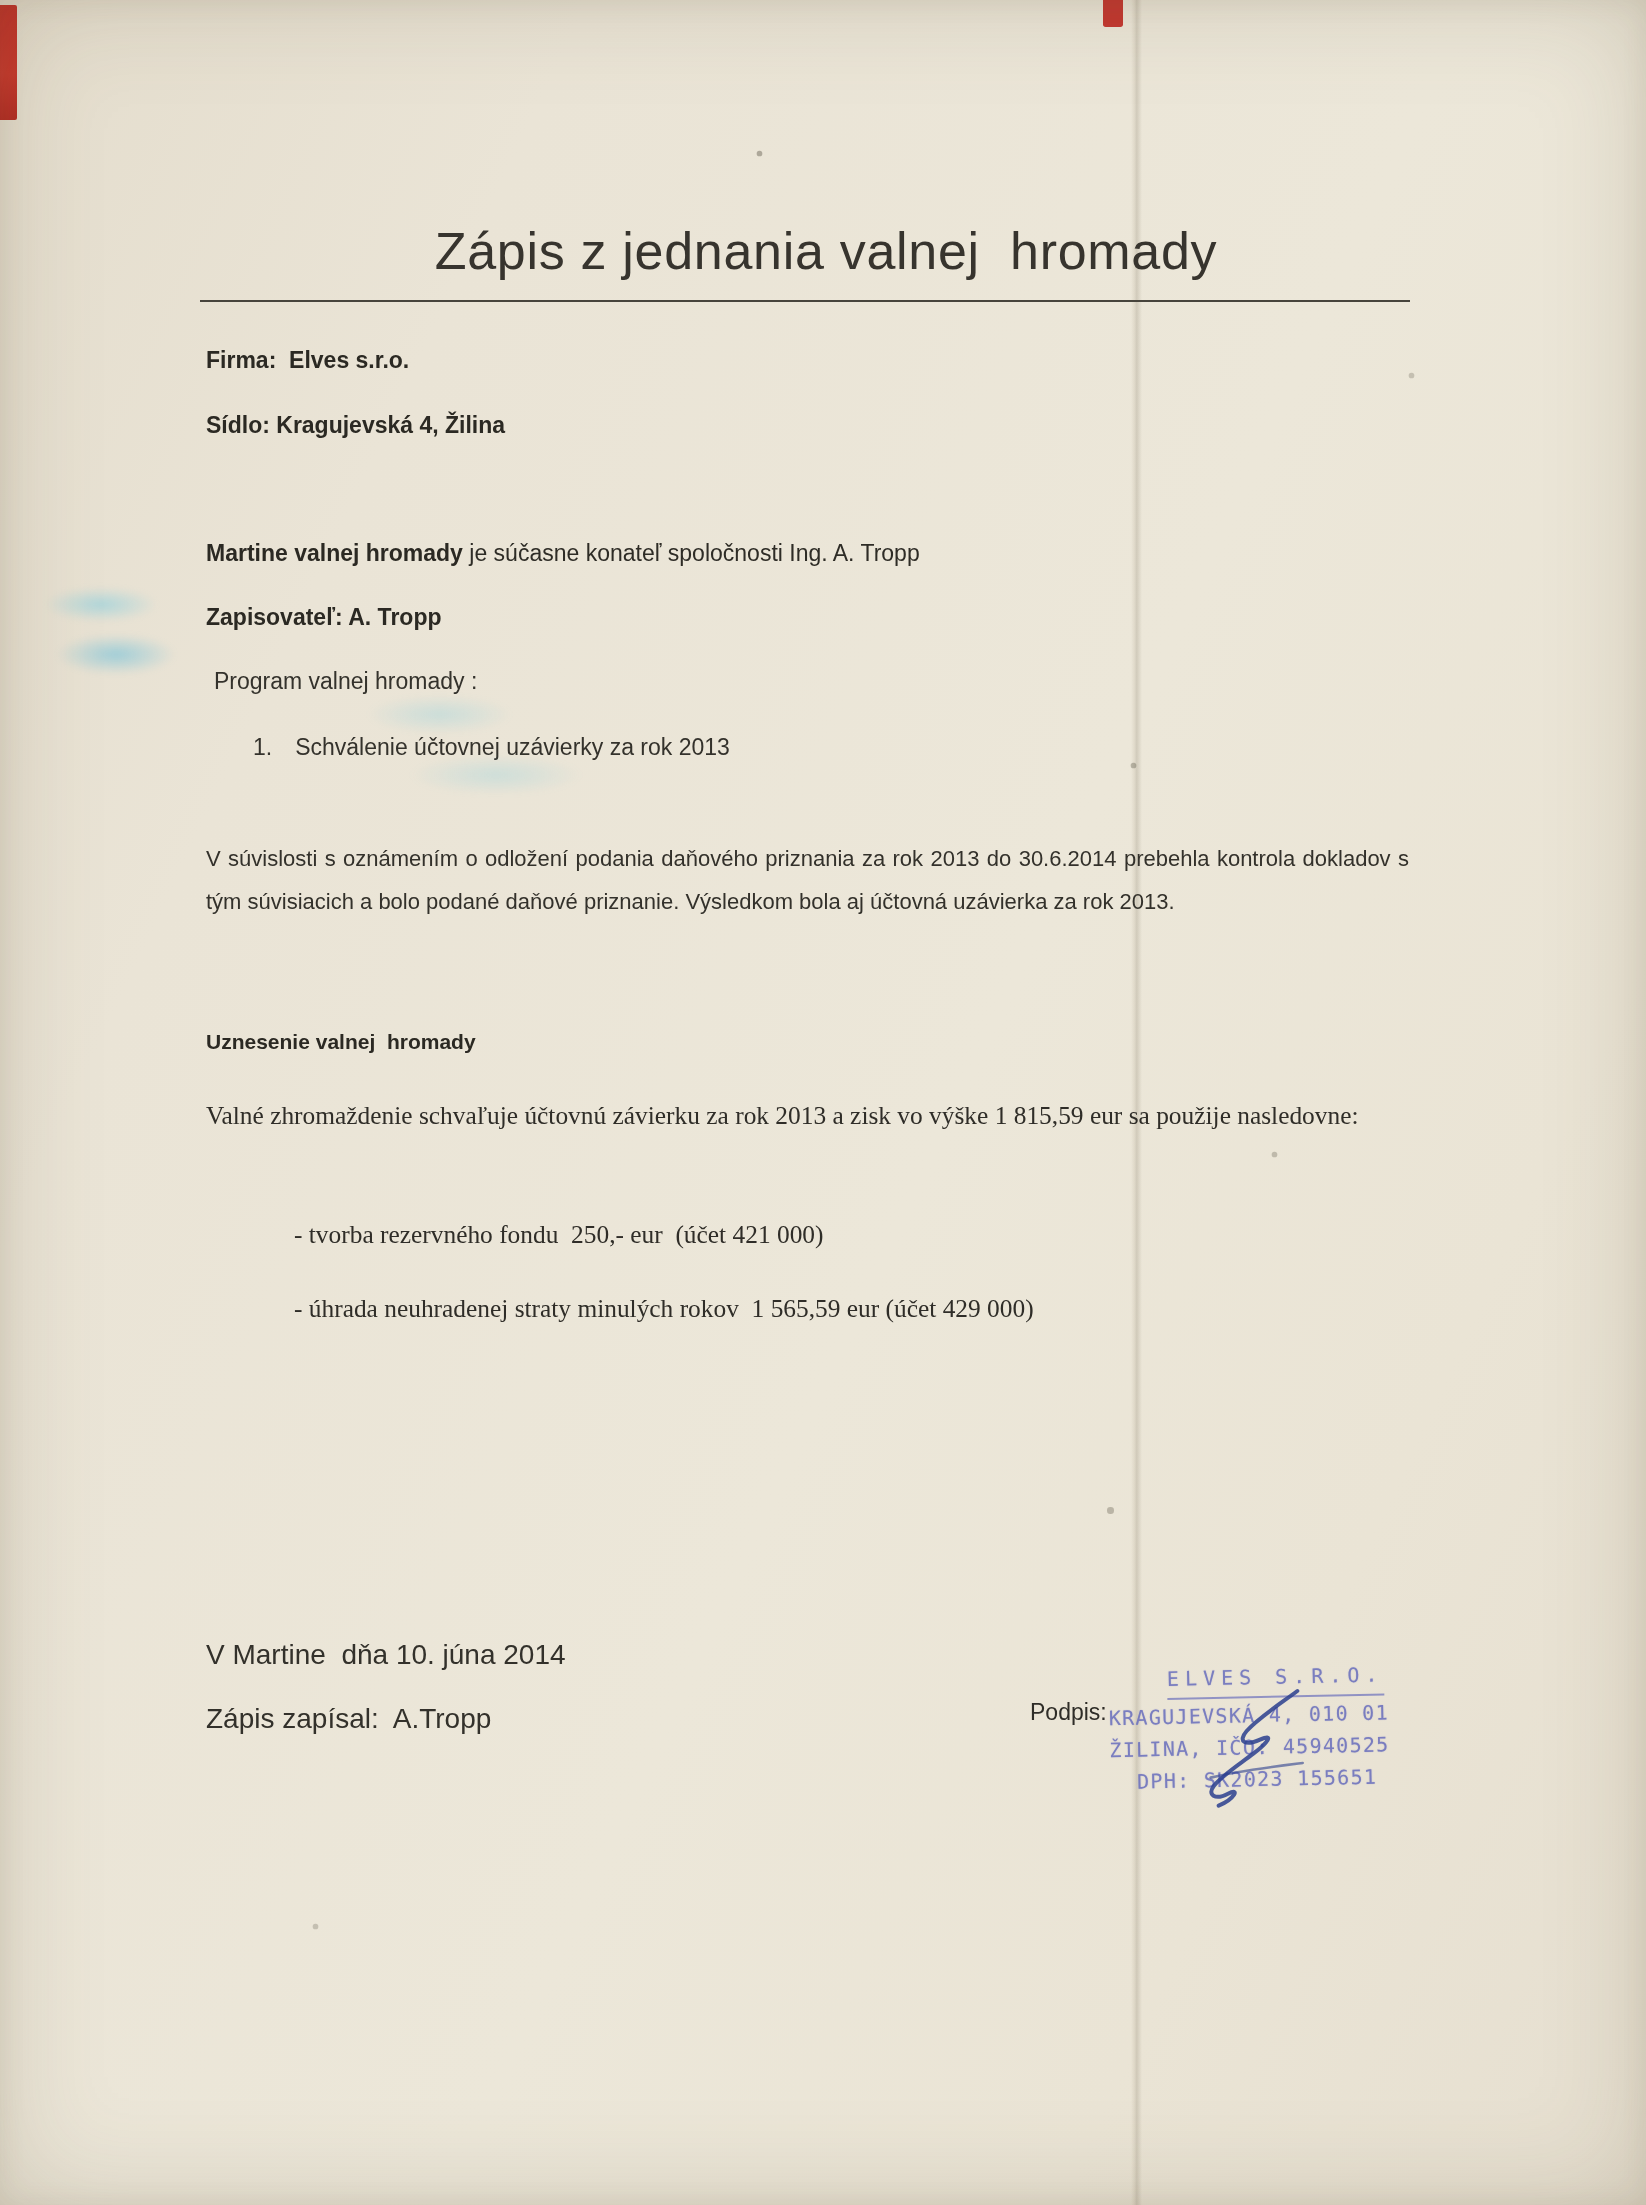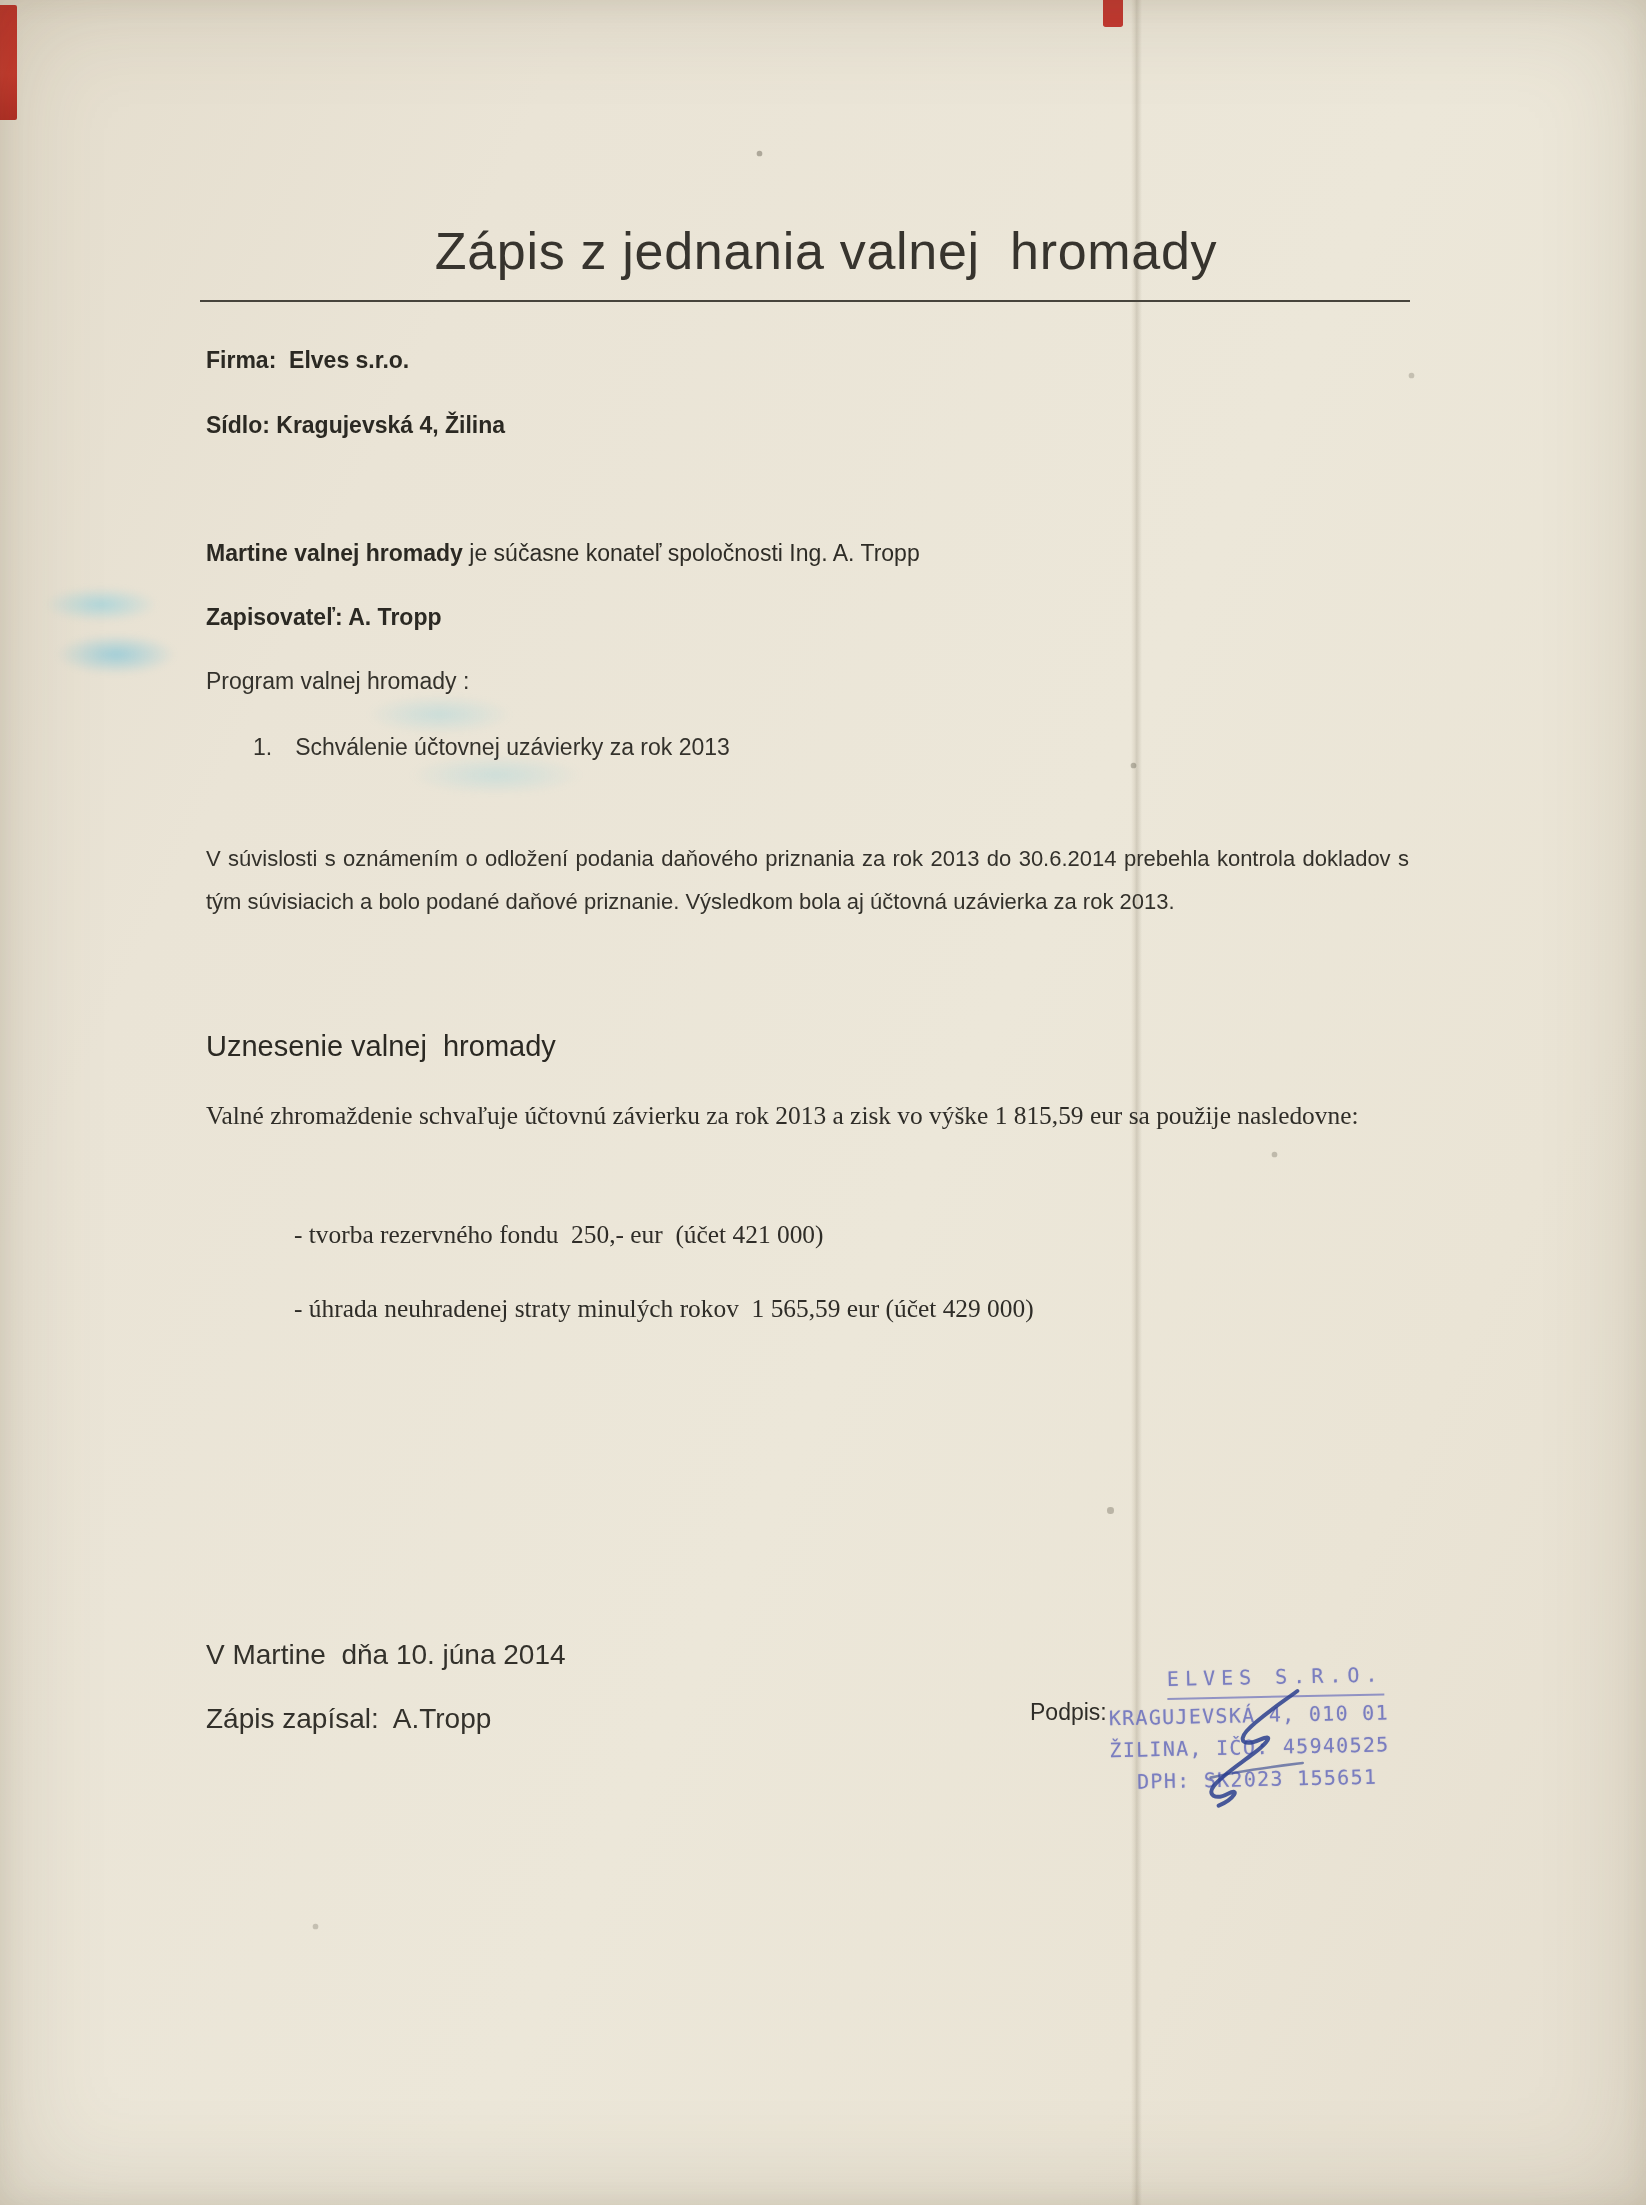--- a/index.html
+++ b/index.html
@@ -32,32 +32,32 @@
   }
   .title-rule {
     position:absolute; top:300px; left:200px; width:1210px; height:2px;
     background:#47443c;
   }
 
   .field { position:absolute; left:206px; font-size:23px; color:#2e2c26; }
   .field b { font-weight:bold; color:#2b2923; }
   .f1 { top:347px; } .f2 { top:412px; } .f3 { top:476px; }
   .f4 { top:540px; } .f5 { top:604px; }
-  .program-head { top:668px; font-weight:normal; color:#34322c; }
+  .program-head { top:668px; font-weight:normal; color:#34322c;margin-left:8px; }
   .program-item { position:absolute; left:253px; top:734px; font-size:23px; color:#34322c; }
   .program-item .num { display:inline-block; margin-right:23px; }
 
   .para1 {
     position:absolute; left:206px; top:837px; width:1203px;
     font-size:22px; line-height:43px; color:#33312b; text-align:justify;
   }
 
   .res-head {
     position:absolute; left:206px; top:1030px;
-    font-size:29px; font-weight:normal; color:#2b2923;
+    font-size:21px; font-weight:bold; color:#2b2923;
   }
   .res-intro {
     position:absolute; left:206px; top:1093px; width:1176px;
     font-family:"Liberation Serif", serif;
     font-size:25.4px; line-height:45px; color:#2f2d28;
   }
   .res-item {
     position:absolute; left:294px;
     font-family:"Liberation Serif", serif;
     font-size:25.4px; color:#2f2d28;

